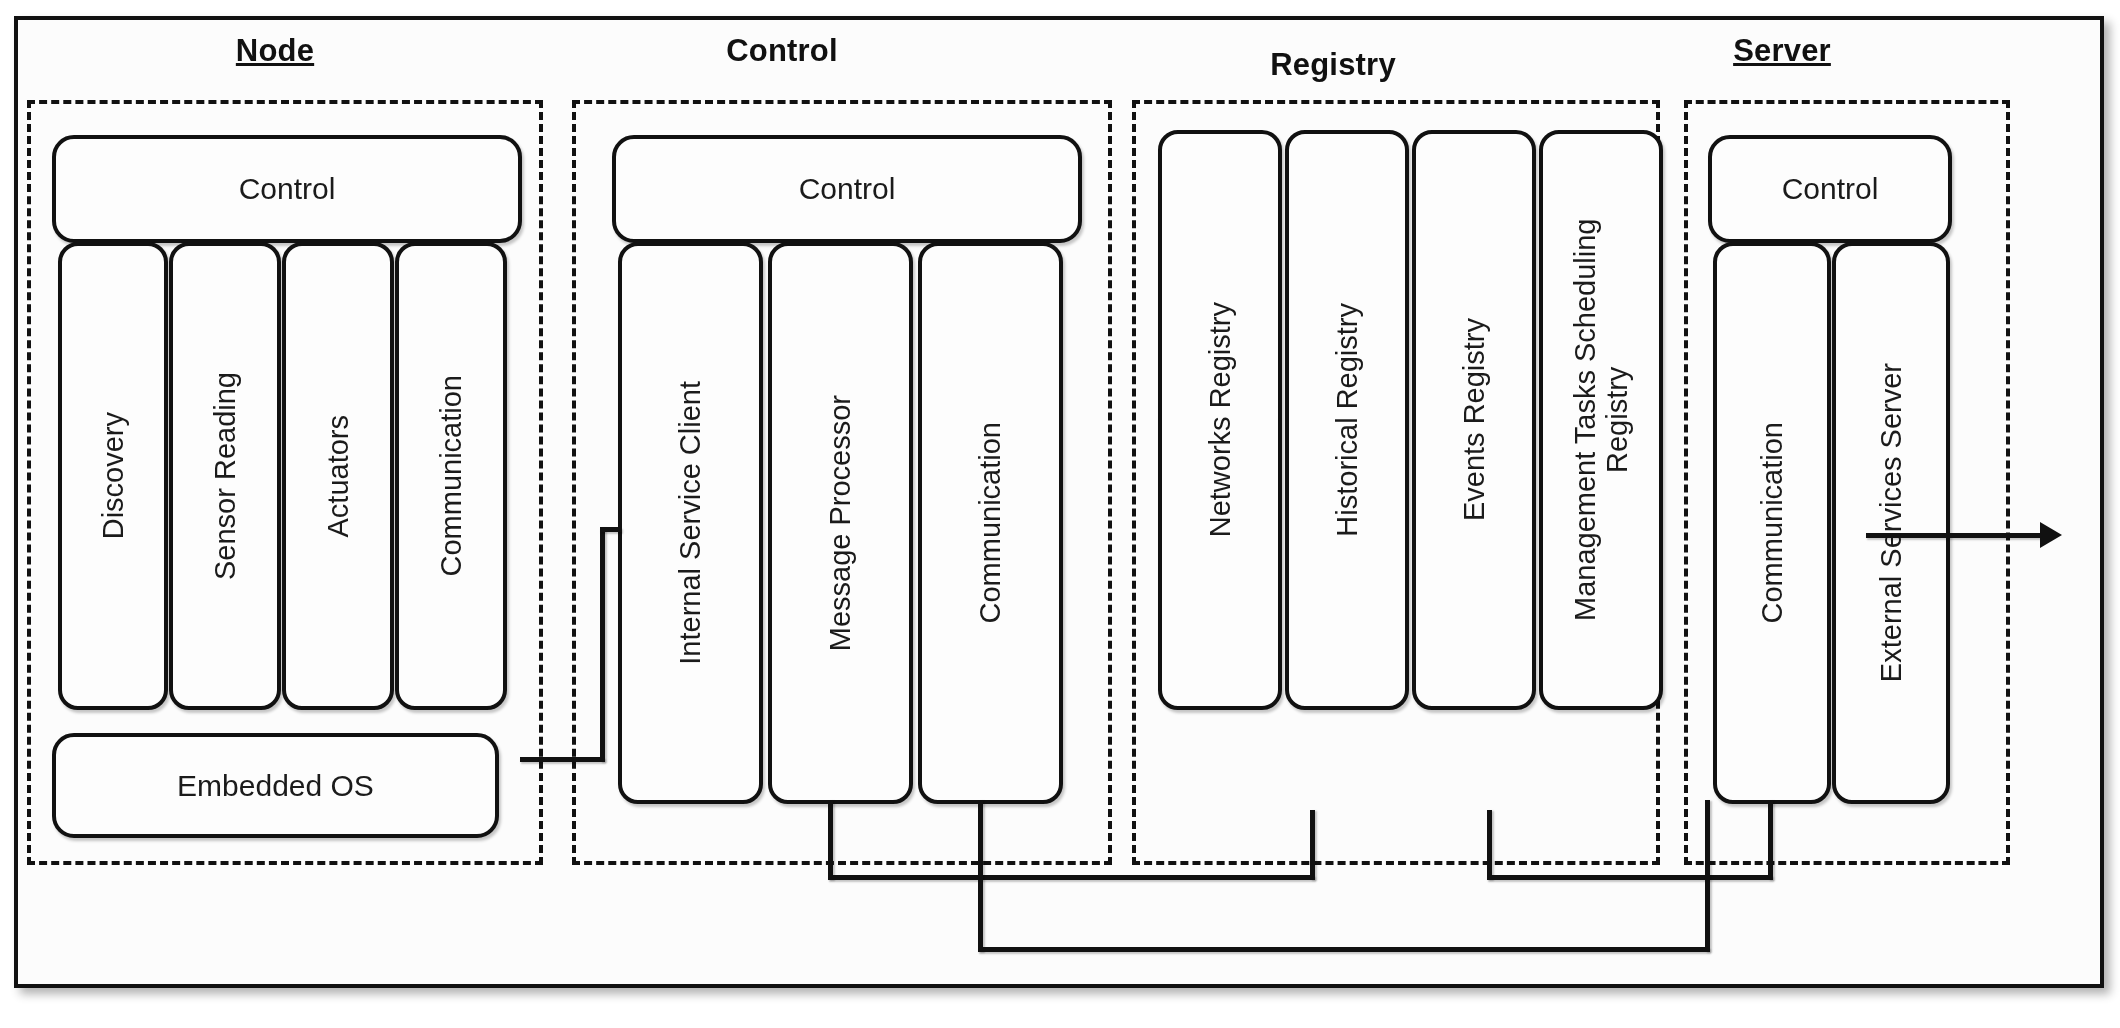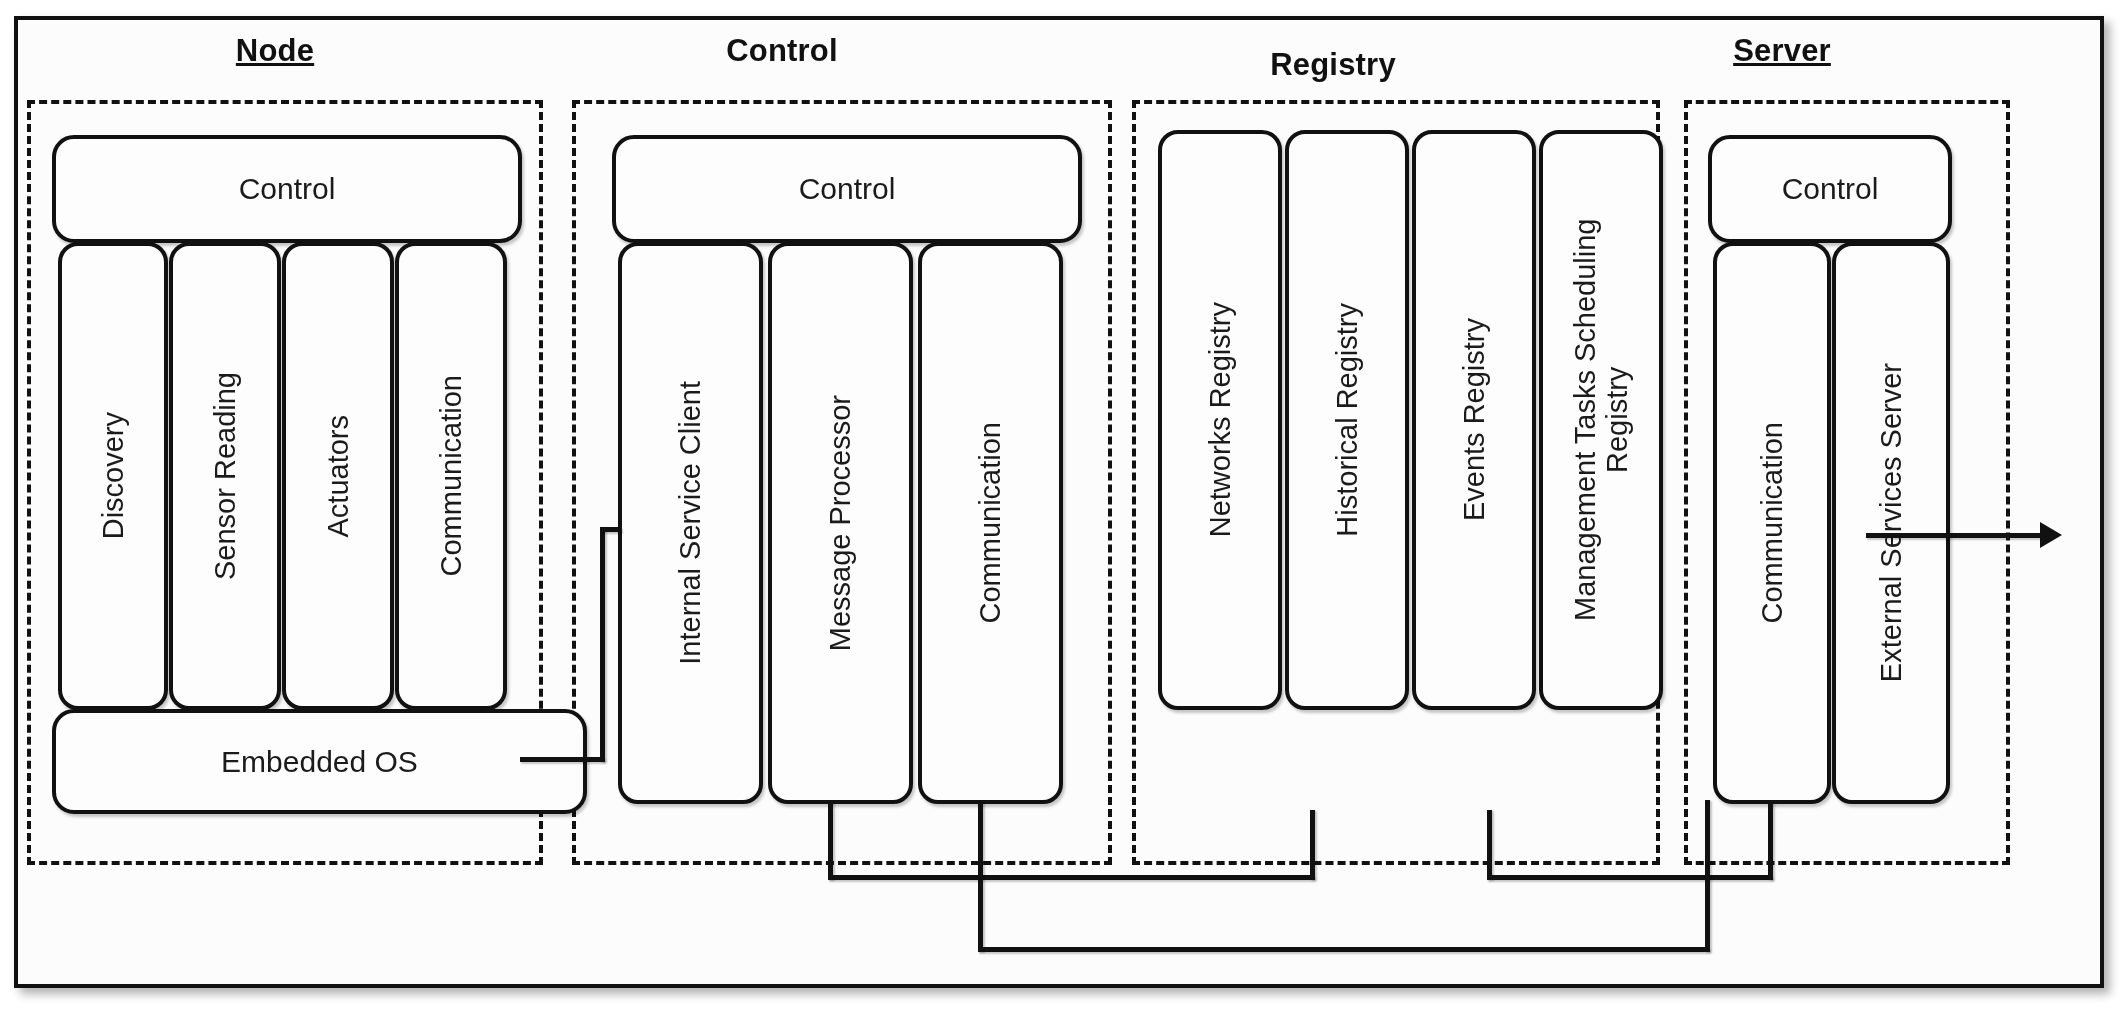--- a/index.html
+++ b/index.html
@@ -139,21 +139,21 @@
   <div class="col" style="left:169px; top:242px; width:112px; height:468px;">
     <span class="col-label">Sensor Reading</span>
   </div>
   <div class="col" style="left:282px; top:242px; width:112px; height:468px;">
     <span class="col-label">Actuators</span>
   </div>
   <div class="col" style="left:395px; top:242px; width:112px; height:468px;">
     <span class="col-label">Communication</span>
   </div>
 
-  <div class="box wide" style="left:52px; top:709px; width:535px; height:105px;">
+  <div class="box wide" style="left:52px; top:733px; width:447px; height:105px;">
     <span class="box-label-h">Embedded OS</span>
   </div>
 
   <div class="box wide" style="left:612px; top:135px; width:470px; height:108px;">
     <span class="box-label-h">Control</span>
   </div>
 
   <div class="col" style="left:618px; top:242px; width:145px; height:562px;">
     <span class="col-label">Internal Service Client</span>
   </div>

